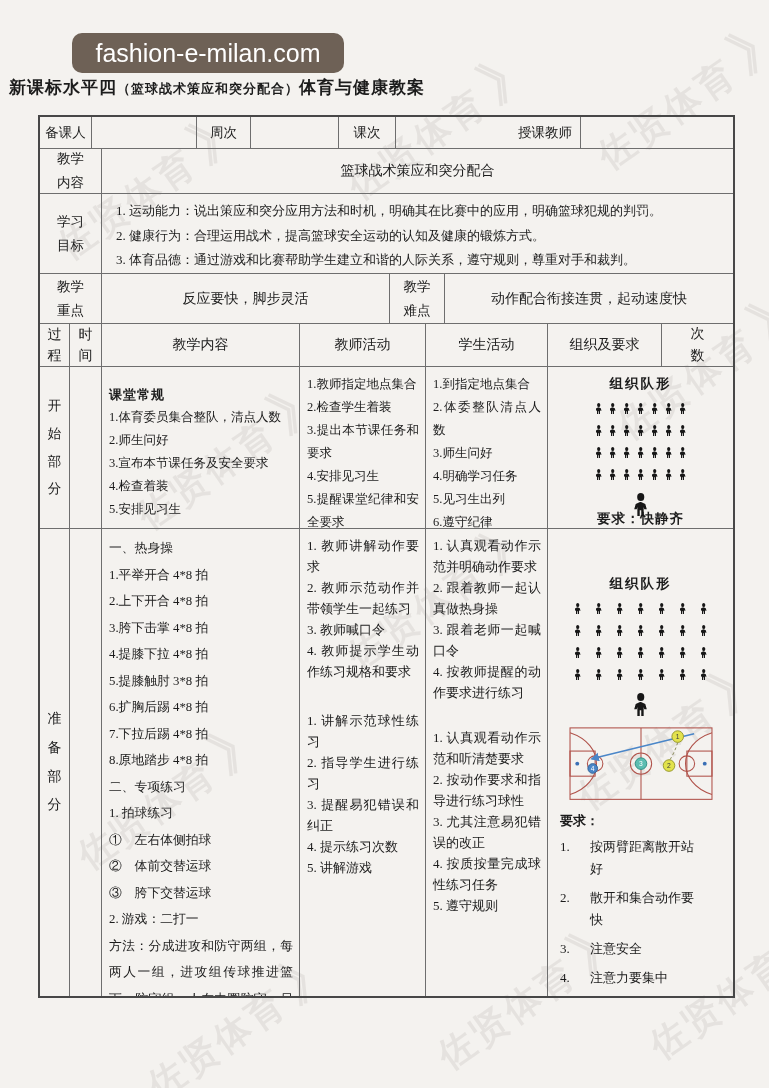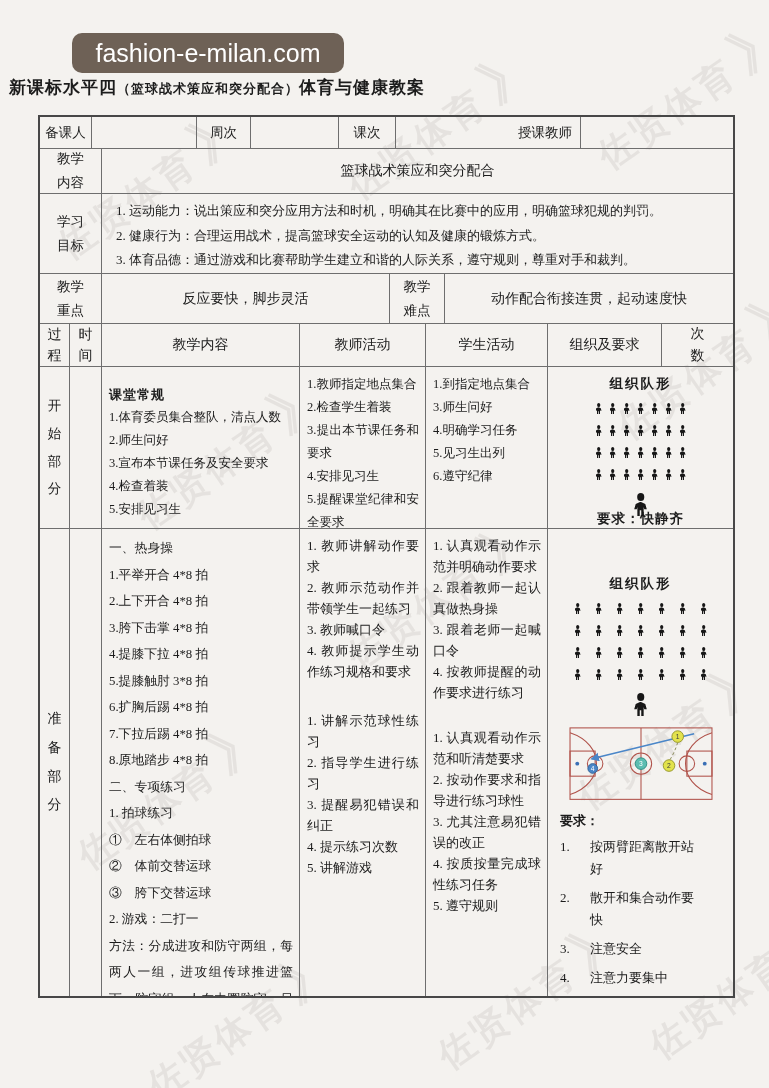--- a/index.html
+++ b/index.html
@@ -178,20 +178,21 @@
       </div>
       <div class="td body-td" style="width:126px">
           <div>1.教师指定地点集合</div>
           <div>2.检查学生着装</div>
           <div>3.提出本节课任务和要求</div>
           <div>4.安排见习生</div>
           <div>5.提醒课堂纪律和安全要求</div>
         </div>
       <div class="td body-td" style="width:122px">
           <div>1.到指定地点集合</div>
+          <div>2.体委整队清点人数</div>
           <div>3.师生问好</div>
           <div>4.明确学习任务</div>
           <div>5.见习生出列</div>
           <div>6.遵守纪律</div>
         </div>
       <div class="td last org" style="flex:1">
         <div class="org-title">组织队形</div>
         <div class="formation">
             <div class="p-row">
               <span class="person"></span>

